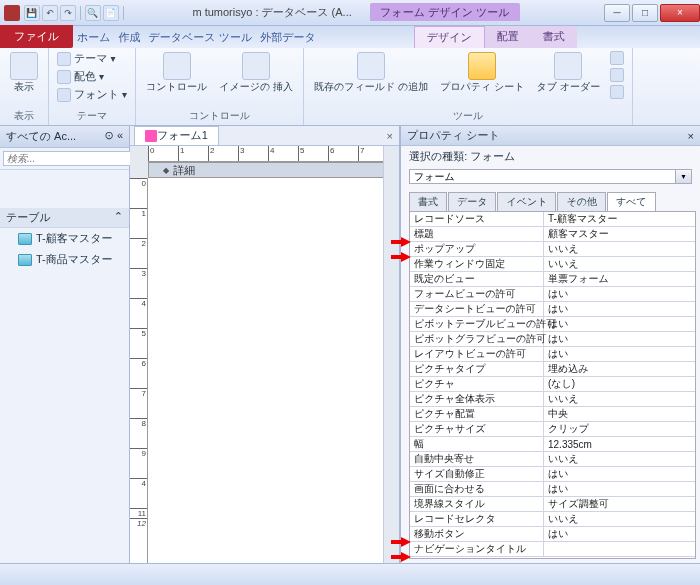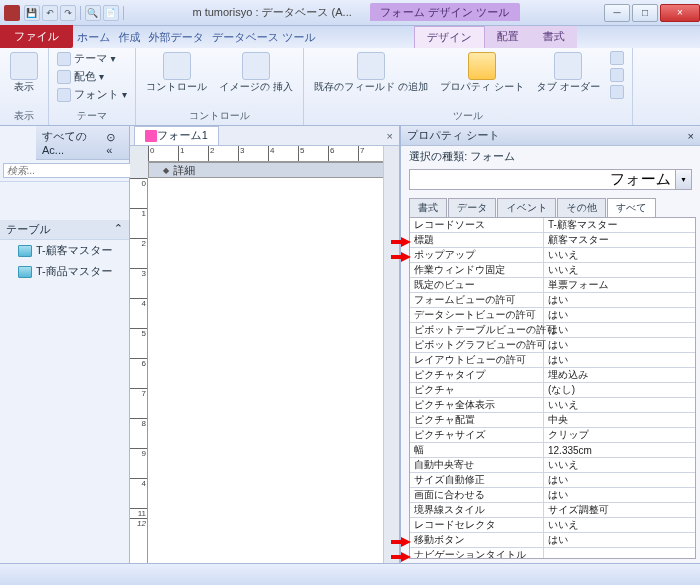--- a/index.html
+++ b/index.html
@@ -37,21 +37,21 @@
 .rstack { display: flex; flex-direction: column; gap: 1px; }
 .rbtn-sm { display: flex; align-items: center; gap: 3px; padding: 1px 2px; font-size: 10px; color: #345; }
 .rbtn-sm .ic { width: 14px; height: 14px; background: #d8e4f5; border: 1px solid #b5c5e0; border-radius: 2px; }
 
 
 .main { display: flex; height: calc(585px - 26px - 22px - 78px - 22px); }
 .statusbar { height: 22px; background: linear-gradient(#e8eefb,#cfdcf3); border-top: 1px solid #a7b8d8; }
 
 
 .nav { width: 130px; border-right: 1px solid #a7b8d8; background: #eef2fa; display: flex; flex-direction: column; }
-.nav-hdr { background: linear-gradient(#e1e8f6,#c9d6ec); padding: 3px 6px; display: flex; justify-content: space-between; align-items: flex-end; border-bottom: 1px solid #b2c2dd; font-size: 11px; color: #234; margin-left: 36px; }
+.nav-hdr { background: linear-gradient(#e1e8f6,#c9d6ec); padding: 3px 6px; display: flex; justify-content: space-between; align-items: flex-start; border-bottom: 1px solid #b2c2dd; font-size: 11px; color: #234; }
 .nav-search { padding: 3px; display: flex; border-bottom: 1px solid #c9d6ec; }
 .nav-search input { flex: 1; border: 1px solid #b2c2dd; padding: 1px 3px; font-size: 10px; font-style: italic; color: #888; }
 .nav-search .go { width: 18px; border: 1px solid #b2c2dd; background: #e3ebf8; display: flex; align-items: center; justify-content: center; font-size: 9px; color: #567; }
 .nav-cat { background: #dde5f3; padding: 2px 6px; color: #234; border-bottom: 1px solid #c9d6ec; margin-top: 38px; }
 .nav-item { padding: 3px 6px 3px 18px; color: #234; display: flex; align-items: center; gap: 4px; }
 .nav-item .ic { width: 14px; height: 12px; background: linear-gradient(#a8e0f0,#58b8d8); border: 1px solid #3a98b8; border-radius: 1px; }
 
 
 .canvas-wrap { width: 270px; border-right: 1px solid #a7b8d8; display: flex; flex-direction: column; background: #e5e9f0; position: relative; }
 .form-tab { height: 20px; display: flex; align-items: center; background: #e8edf7; border-bottom: 1px solid #b2c2dd; padding-left: 4px; }
@@ -66,21 +66,21 @@
 .ruler-v { width: 18px; background: #fff; border-right: 1px solid #999; position: relative; }
 .ruler-v .tick { position: absolute; left: 0; width: 100%; border-top: 1px solid #666; font-size: 8px; color: #444; text-align: right; padding-right: 1px; }
 .design-surface { flex: 1; background: #fff; position: relative; }
 .grid-area { position:absolute; inset:0; background: #fff; }
 
 
 .prop { flex: 1; display: flex; flex-direction: column; border-left: 1px solid #a7b8d8; background: #f4f6fb; position: relative; }
 .prop-hdr { height: 20px; background: linear-gradient(#e1e8f6,#c9d6ec); padding: 2px 6px; display: flex; justify-content: space-between; align-items: center; border-bottom: 1px solid #b2c2dd; font-size: 12px; color: #234; }
 .prop-sub { padding: 3px 8px; font-size: 11px; color: #234; }
 .prop-select { margin: 2px 8px; display: flex; }
-.prop-select input { flex: 1; border: 1px solid #aab; padding: 1px 4px; font-size: 15px; text-align: right; }
+.prop-select input { flex: 1; border: 1px solid #aab; padding: 1px 4px; font-size: 10px; }
 .prop-select .dd { width: 16px; border: 1px solid #aab; border-left: none; background: linear-gradient(#f4f6fb,#d5dcec); display: flex; align-items: center; justify-content: center; font-size: 8px; }
 .prop-tabs { display: flex; gap: 1px; padding: 6px 8px 0; }
 .prop-tabs .pt { border: 1px solid #aab; border-bottom: none; padding: 2px 8px; background: #e5e9f2; font-size: 10px; color: #345; }
 .prop-tabs .pt.active { background: #fff; }
 .prop-grid { flex: 1; margin: 0 4px 4px 8px; border: 1px solid #aab; background: #fff; overflow-y: auto; overflow-x: hidden; }
 .prop-row { display: flex; border-bottom: 1px solid #cfd4e2; height: 15px; align-items: center; }
 .prop-row .k { width: 134px; padding-left: 4px; font-size: 10px; color: #222; border-right: 1px solid #cfd4e2; white-space: nowrap; }
 .prop-row .v { flex: 1; padding-left: 4px; font-size: 10px; color: #222; white-space: nowrap; }
 
 
@@ -115,22 +115,22 @@
     <div class="winbtn">─</div>
     <div class="winbtn">□</div>
     <div class="winbtn close">×</div>
   </div>
 </div>
 
 <div class="ribbon-tabs">
   <div class="rtab file">ファイル</div>
   <div class="rtab">ホーム</div>
   <div class="rtab">作成</div>
+  <div class="rtab">データベース ツール</div>
   <div class="rtab">外部データ</div>
-  <div class="rtab">データベース ツール</div>
   <div class="ctx-group">
     <div class="ctx-tab active">デザイン</div>
     <div class="ctx-tab">配置</div>
     <div class="ctx-tab">書式</div>
   </div>
 </div>
 
 <div class="ribbon">
   <div class="rgroup">
     <div class="items">

